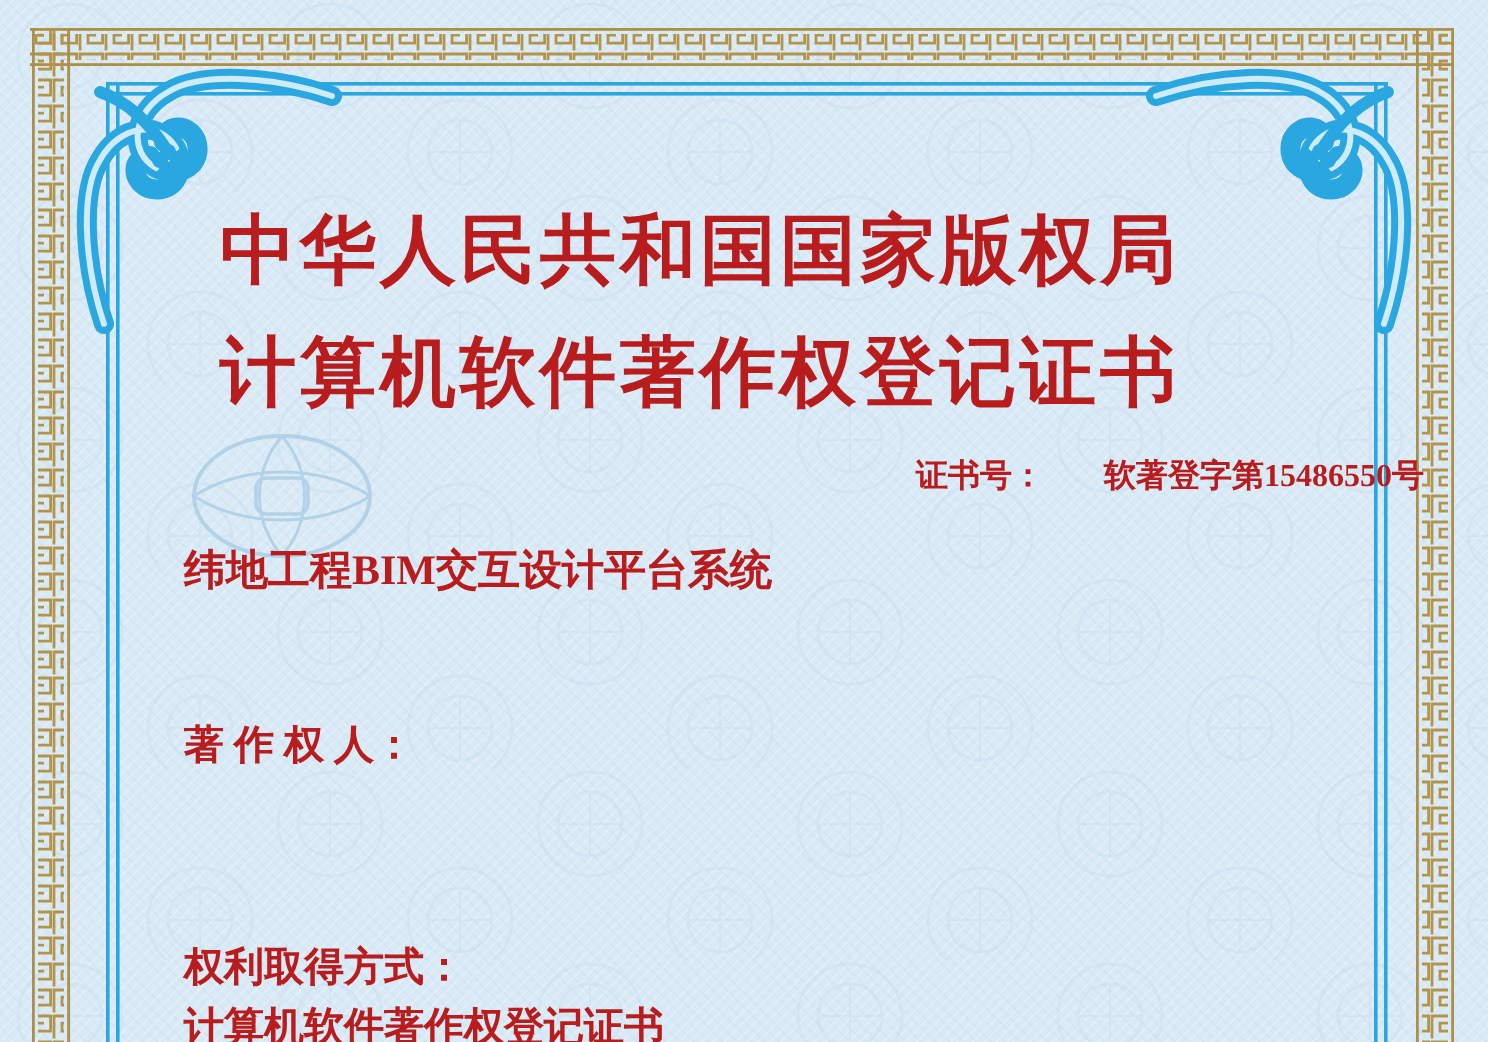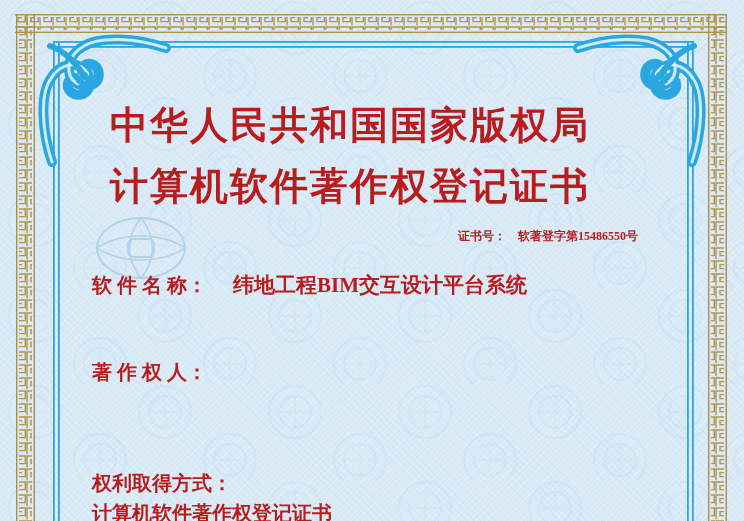--- a/index.html
+++ b/index.html
@@ -19,22 +19,22 @@
     background:
       repeating-linear-gradient(135deg, rgba(255,255,255,.20) 0 1px, rgba(255,255,255,0) 1px 4px),
       repeating-linear-gradient(45deg, rgba(176,210,235,.18) 0 1px, rgba(255,255,255,0) 1px 5px);
     pointer-events:none;
   }
   .frame-svg{position:absolute;left:0;top:0;width:744px;height:521px;}
   .txt{position:absolute;font-weight:bold;white-space:nowrap;}
   .title-wrap{position:absolute;left:20px;width:660px;text-align:center;font-weight:bold;letter-spacing:2px;}
   .issuer-title{top:100px;font-size:38px;}
   .cert-title{top:161px;font-size:38px;}
-  .cert-no{top:228px;left:458px;font-size:12px;display:flex;}
-  .cert-no .val{margin-left:12px;}
+  .cert-no{top:228px;left:458px;font-size:16px;display:flex;}
+  .cert-no .val{margin-left:30px;}
   .field-row{position:absolute;left:92px;display:flex;font-size:20px;font-weight:bold;}
   .field-row .label{flex:0 0 141px;white-space:nowrap;}
   .field-row .value{white-space:nowrap;}
   .sw-row{top:272px;}
   .sw-row .value div{line-height:26px;font-size:21px;}
   .owner-row{top:359px;flex-direction:column;}
   .acq-row{top:470px;}
 </style>
 </head>
 <body>
@@ -109,21 +109,20 @@
 
   <div class="title-wrap issuer-title">中华人民共和国国家版权局</div>
   <div class="title-wrap cert-title">计算机软件著作权登记证书</div>
 
   <div class="txt cert-no">
     <span class="lbl">证书号：</span>
     <span class="val">软著登字第15486550号</span>
   </div>
 
   <div class="field-row sw-row">
-    <span class="label">软 件 名 称：</span>
     <span class="value">
       <div>纬地工程BIM交互设计平台系统</div>
     </span>
   </div>
 
   <div class="field-row owner-row">
     <span class="label">著 作 权 人：</span>
     <span class="value">计算机软件著作权登记证书</span>
   </div>
 

